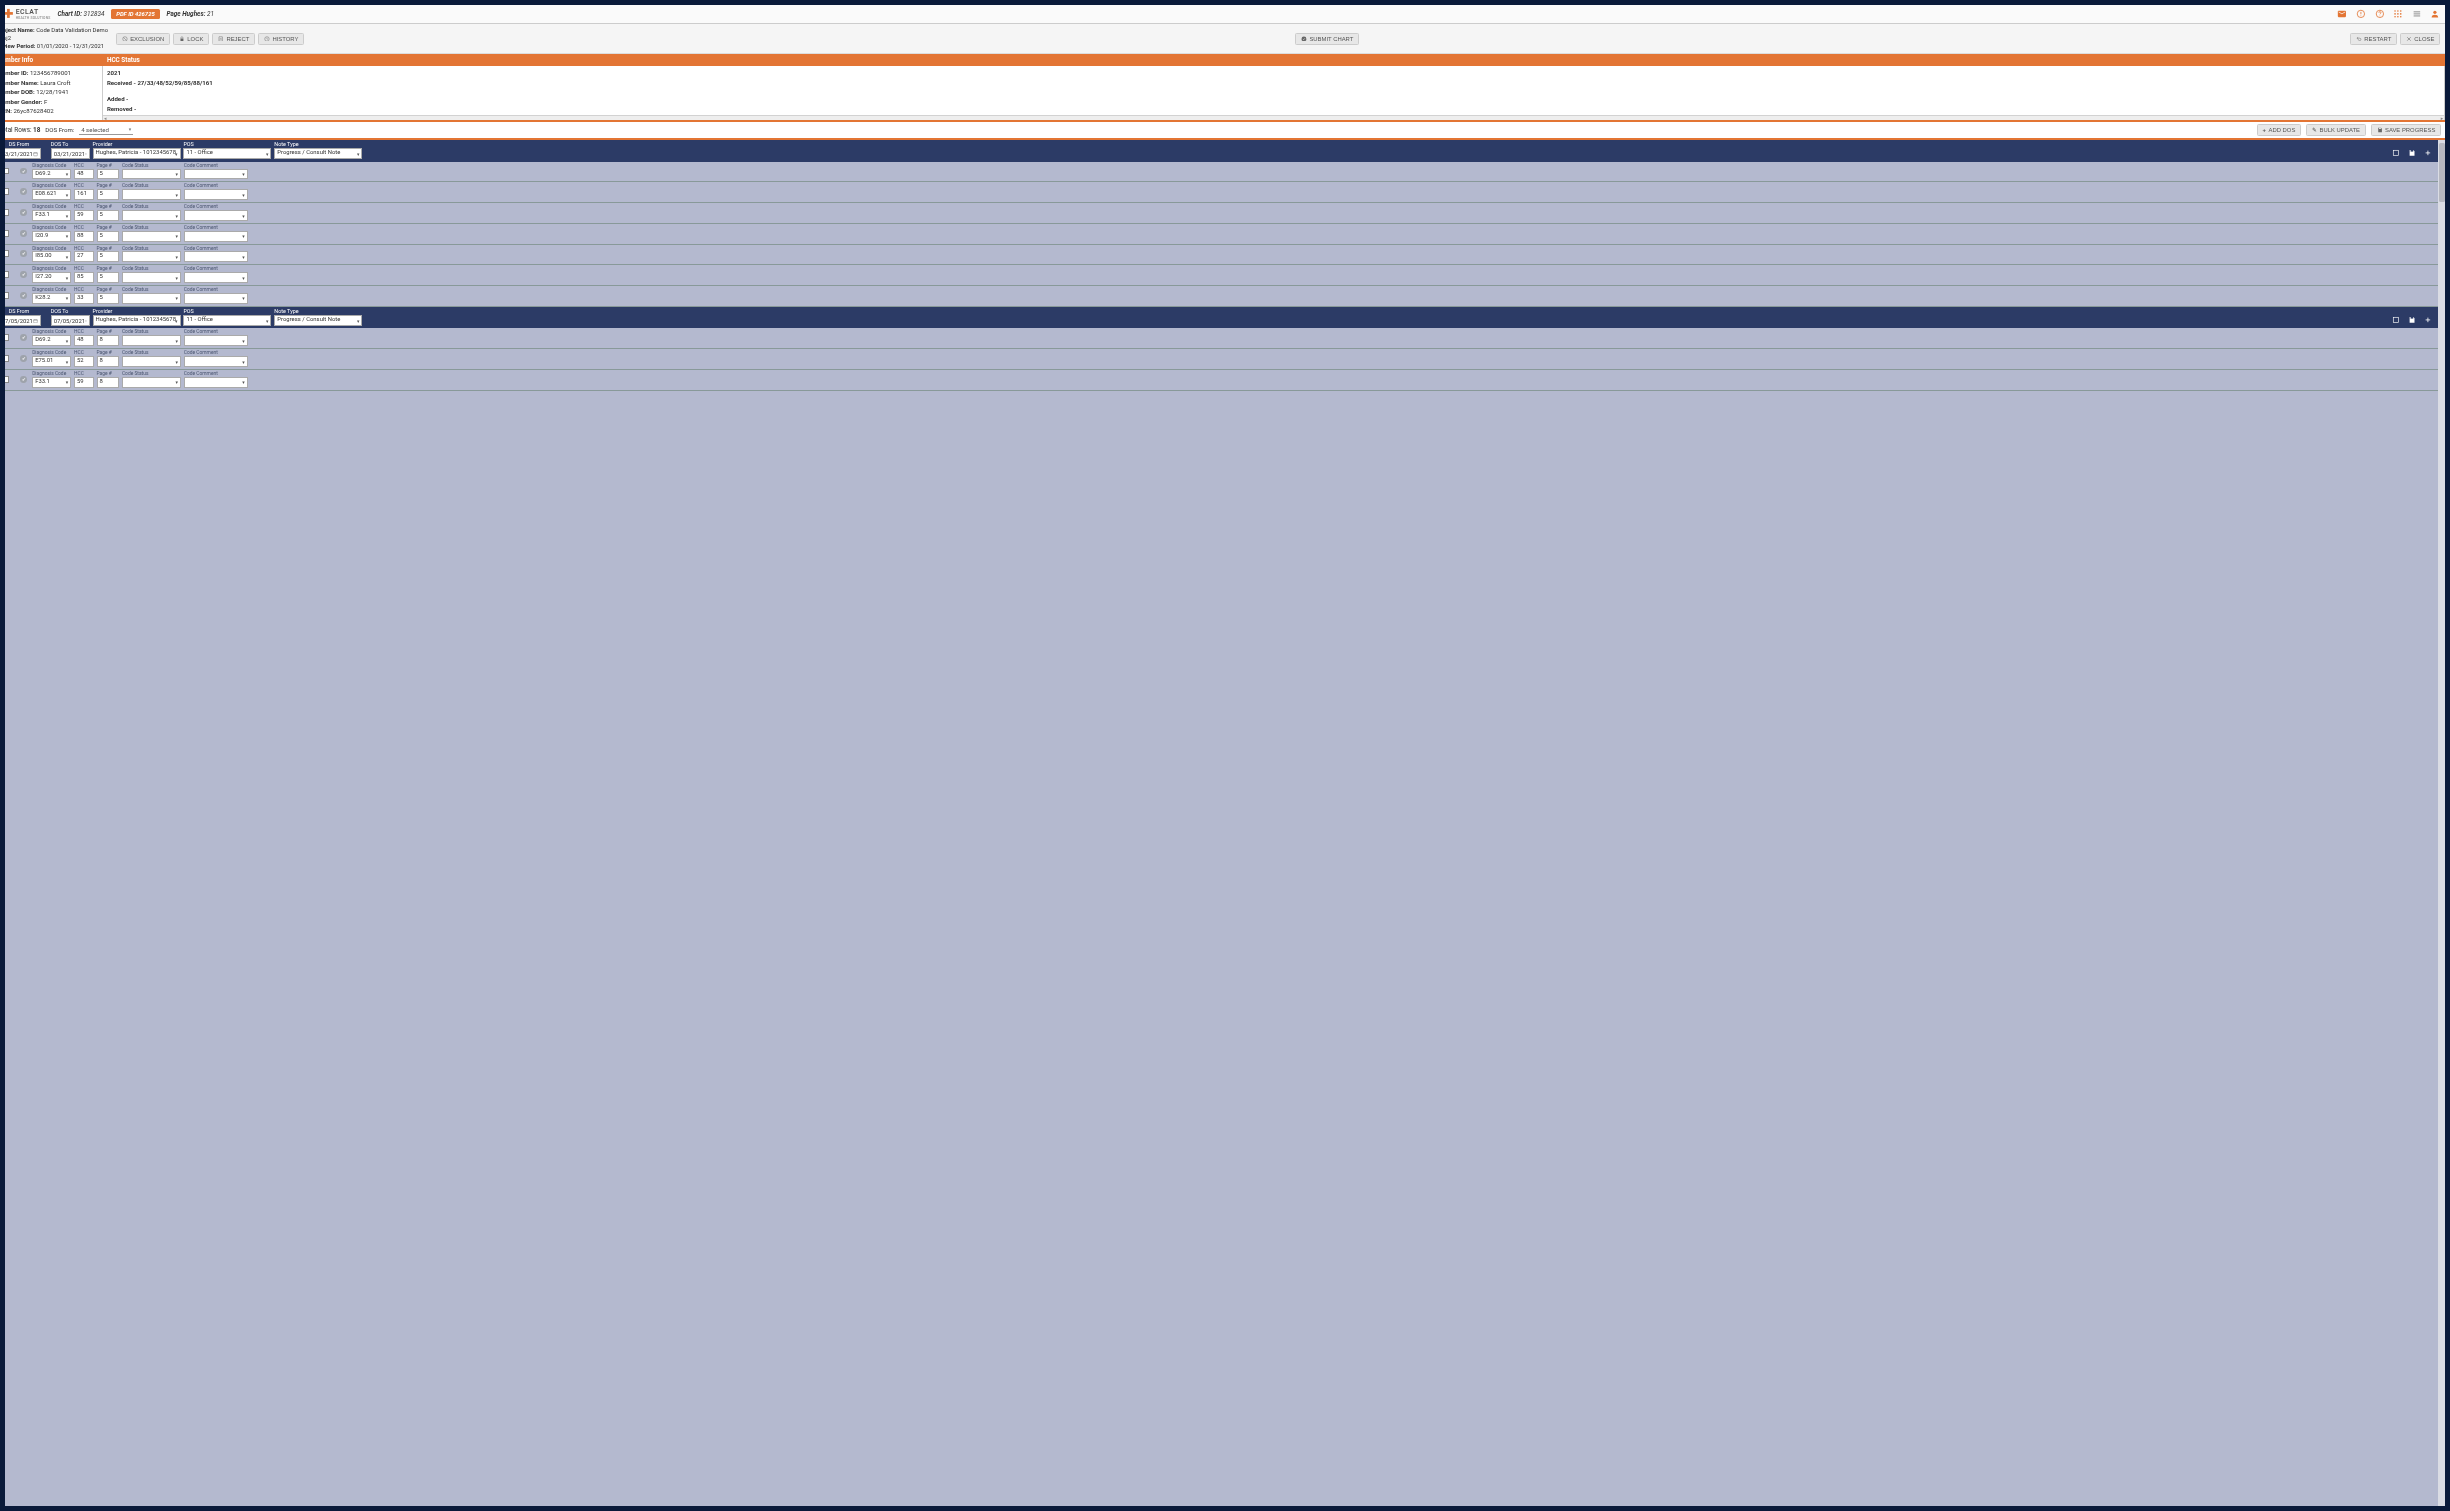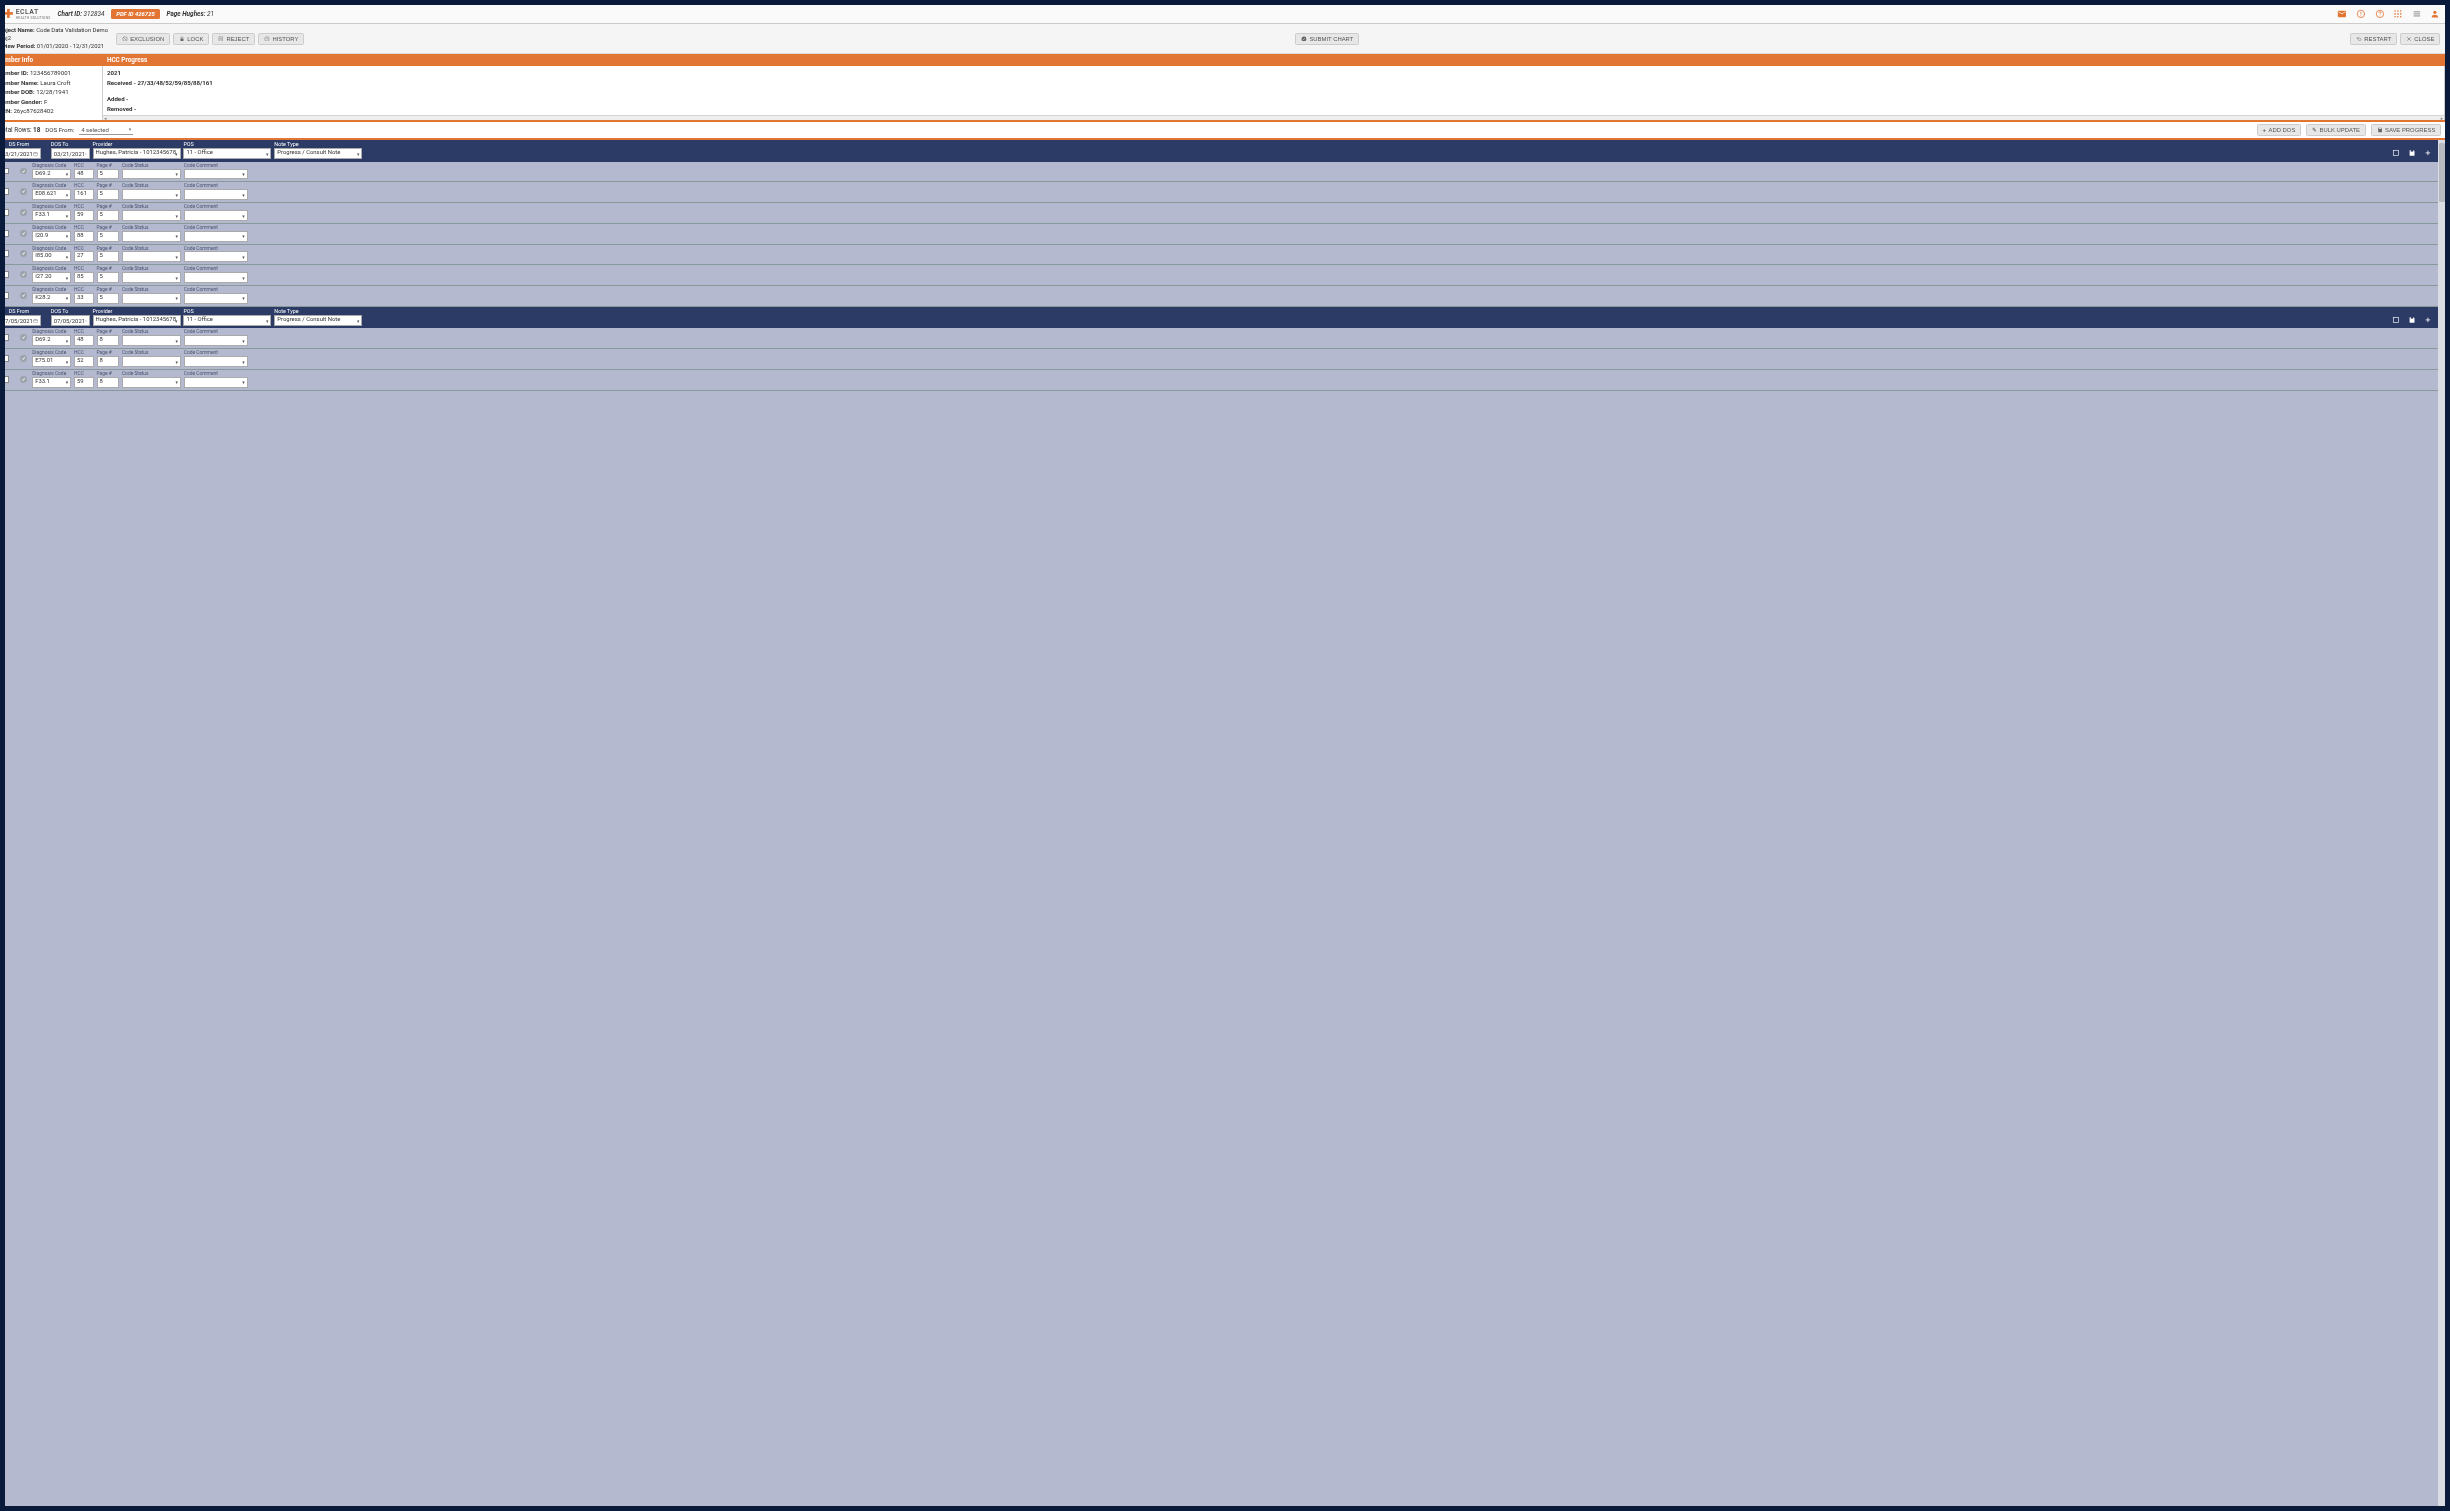--- a/index.html
+++ b/index.html
@@ -400,21 +400,21 @@
             <line x1="5" y1="5" x2="19" y2="19"></line>
             <line x1="19" y1="5" x2="5" y2="19"></line>
           </svg>
         <span>CLOSE</span>
       </button>
     </div>
   </div>
 
   <div class="section-heads">
     <div class="col-member clip-left">ember Info</div>
-    <div class="col-hcc">HCC Progress</div>
+    <div class="col-hcc">HCC Status</div>
   </div>
 
   <div class="info-row">
     <div class="info-col member clip-left">
       <div><b>ember ID:</b> <span>123456789001</span></div>
       <div><b>ember Name:</b> <span>Laura Croft</span></div>
       <div><b>ember DOB:</b> <span>12/28/1941</span></div>
       <div><b>ember Gender:</b> <span>F</span></div>
       <div><b>CN:</b> <span>26yc87628402</span></div>
     </div>

